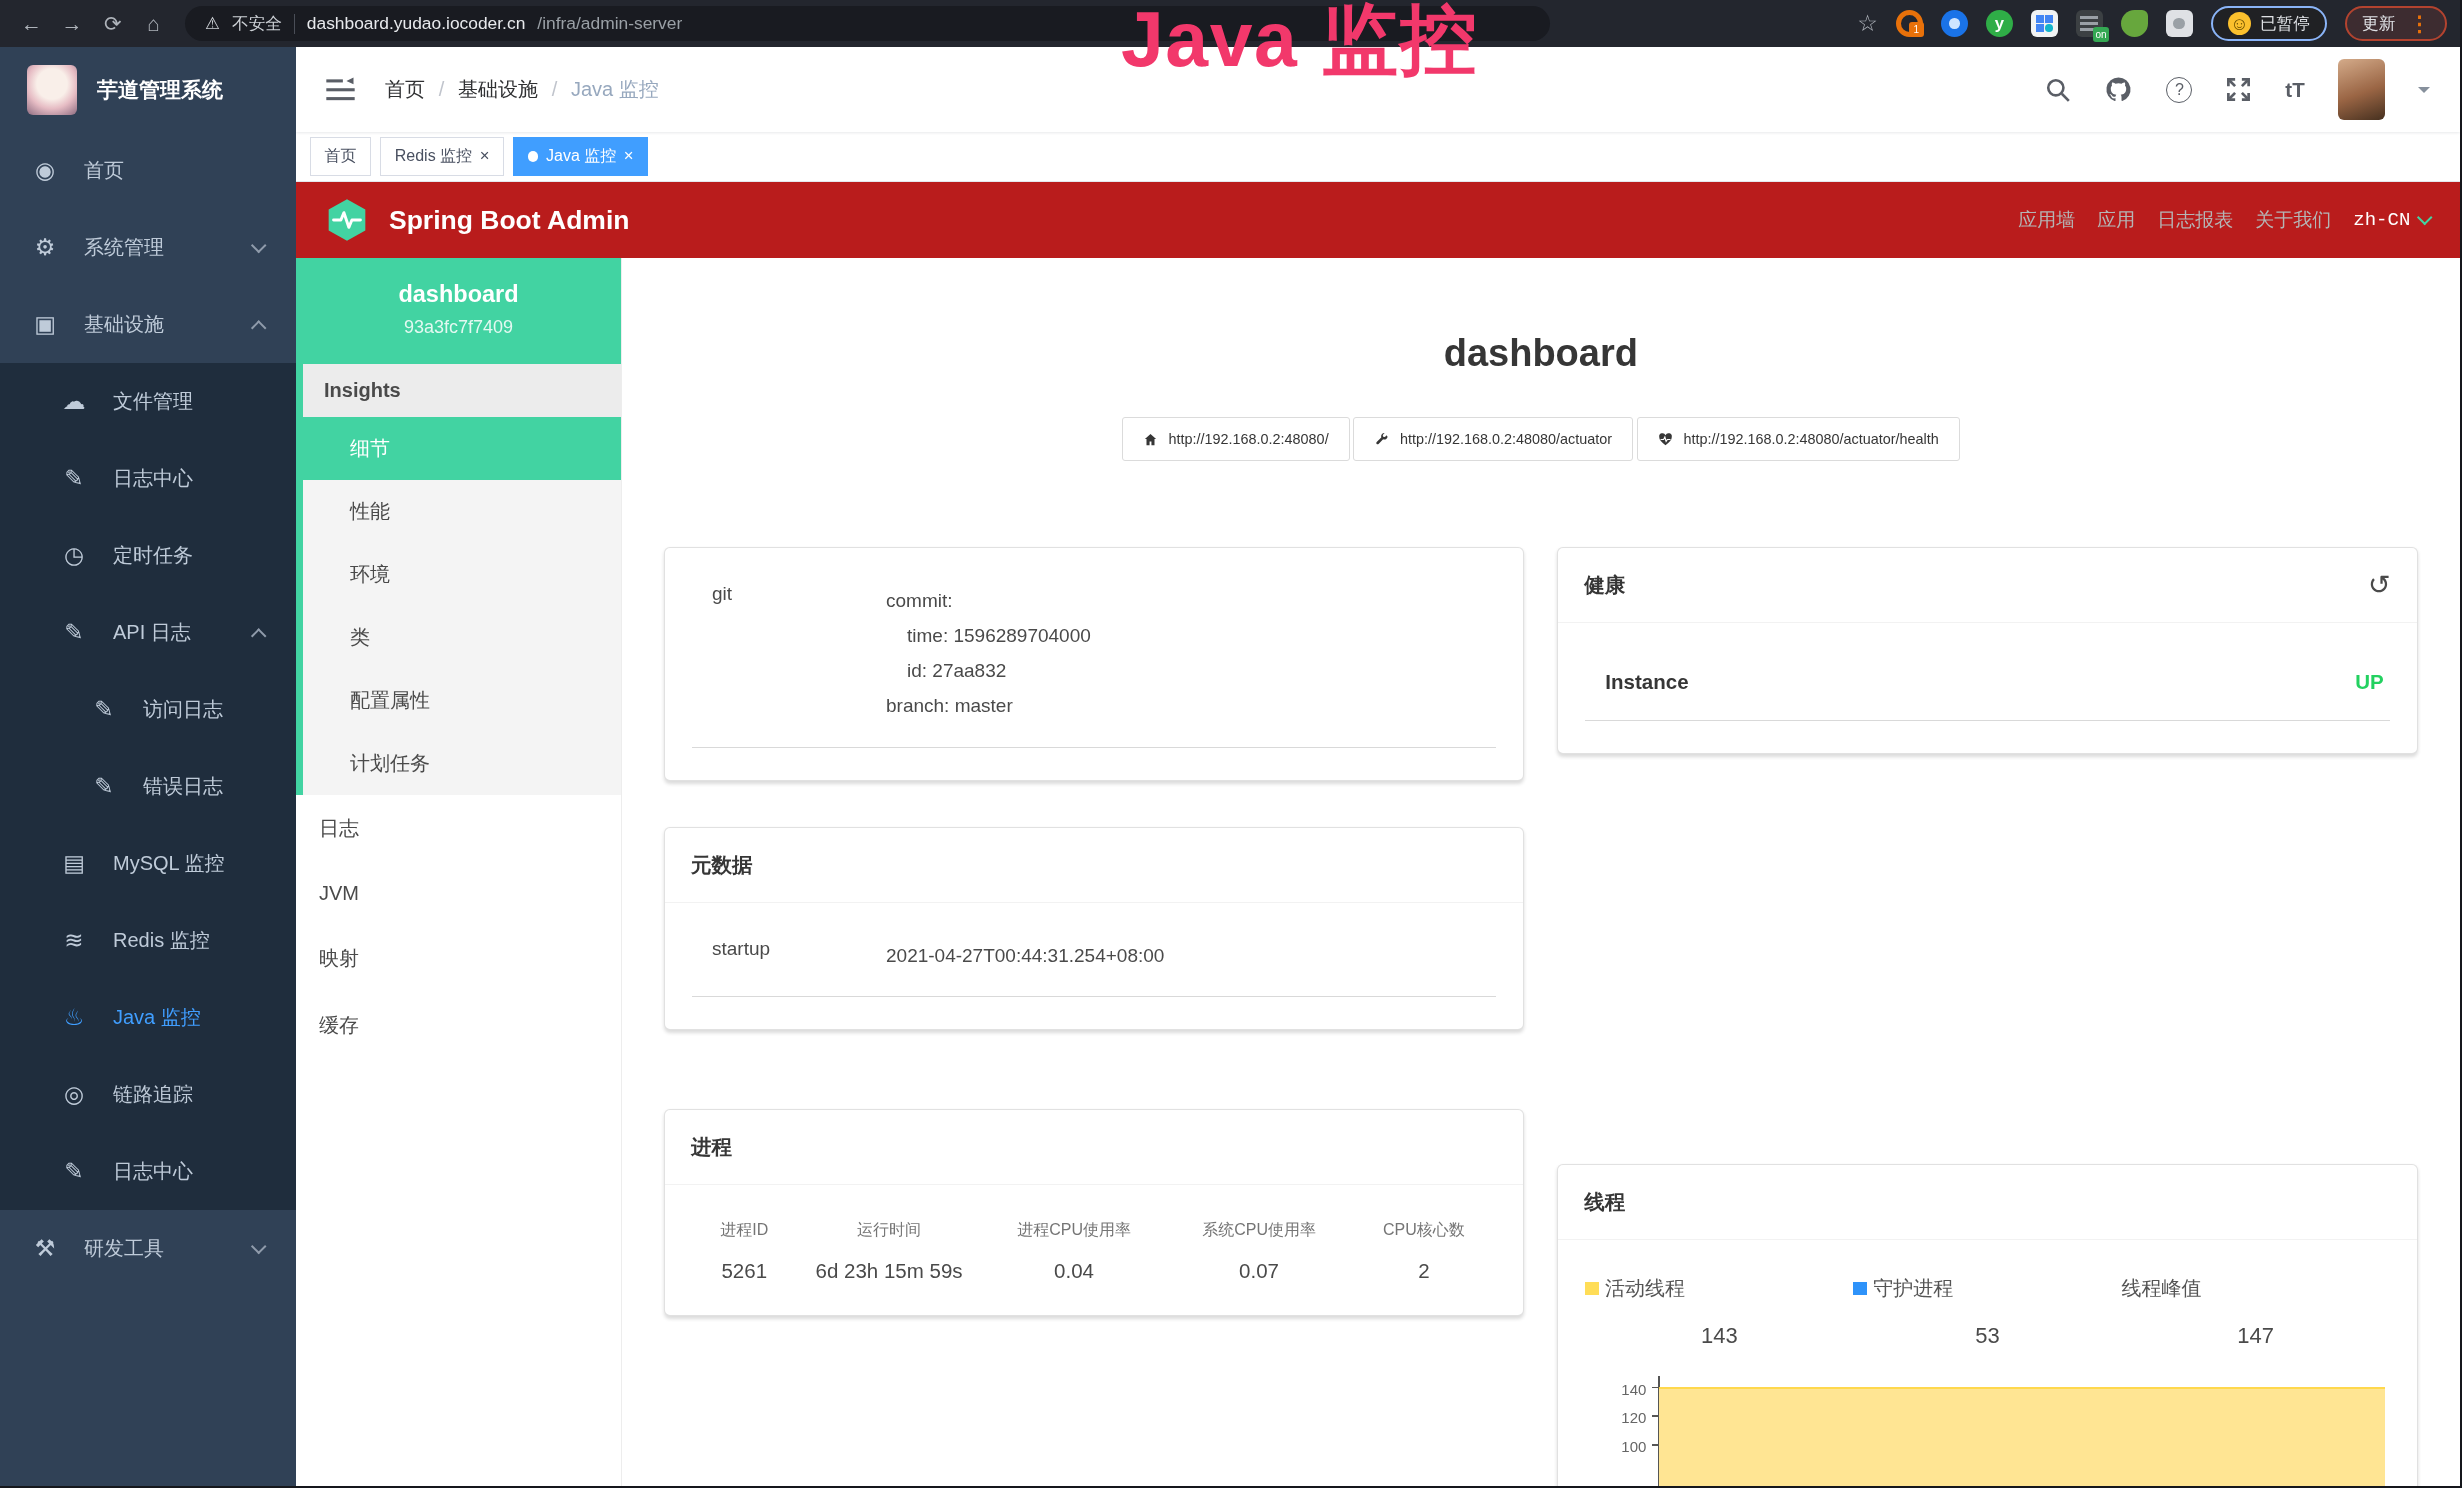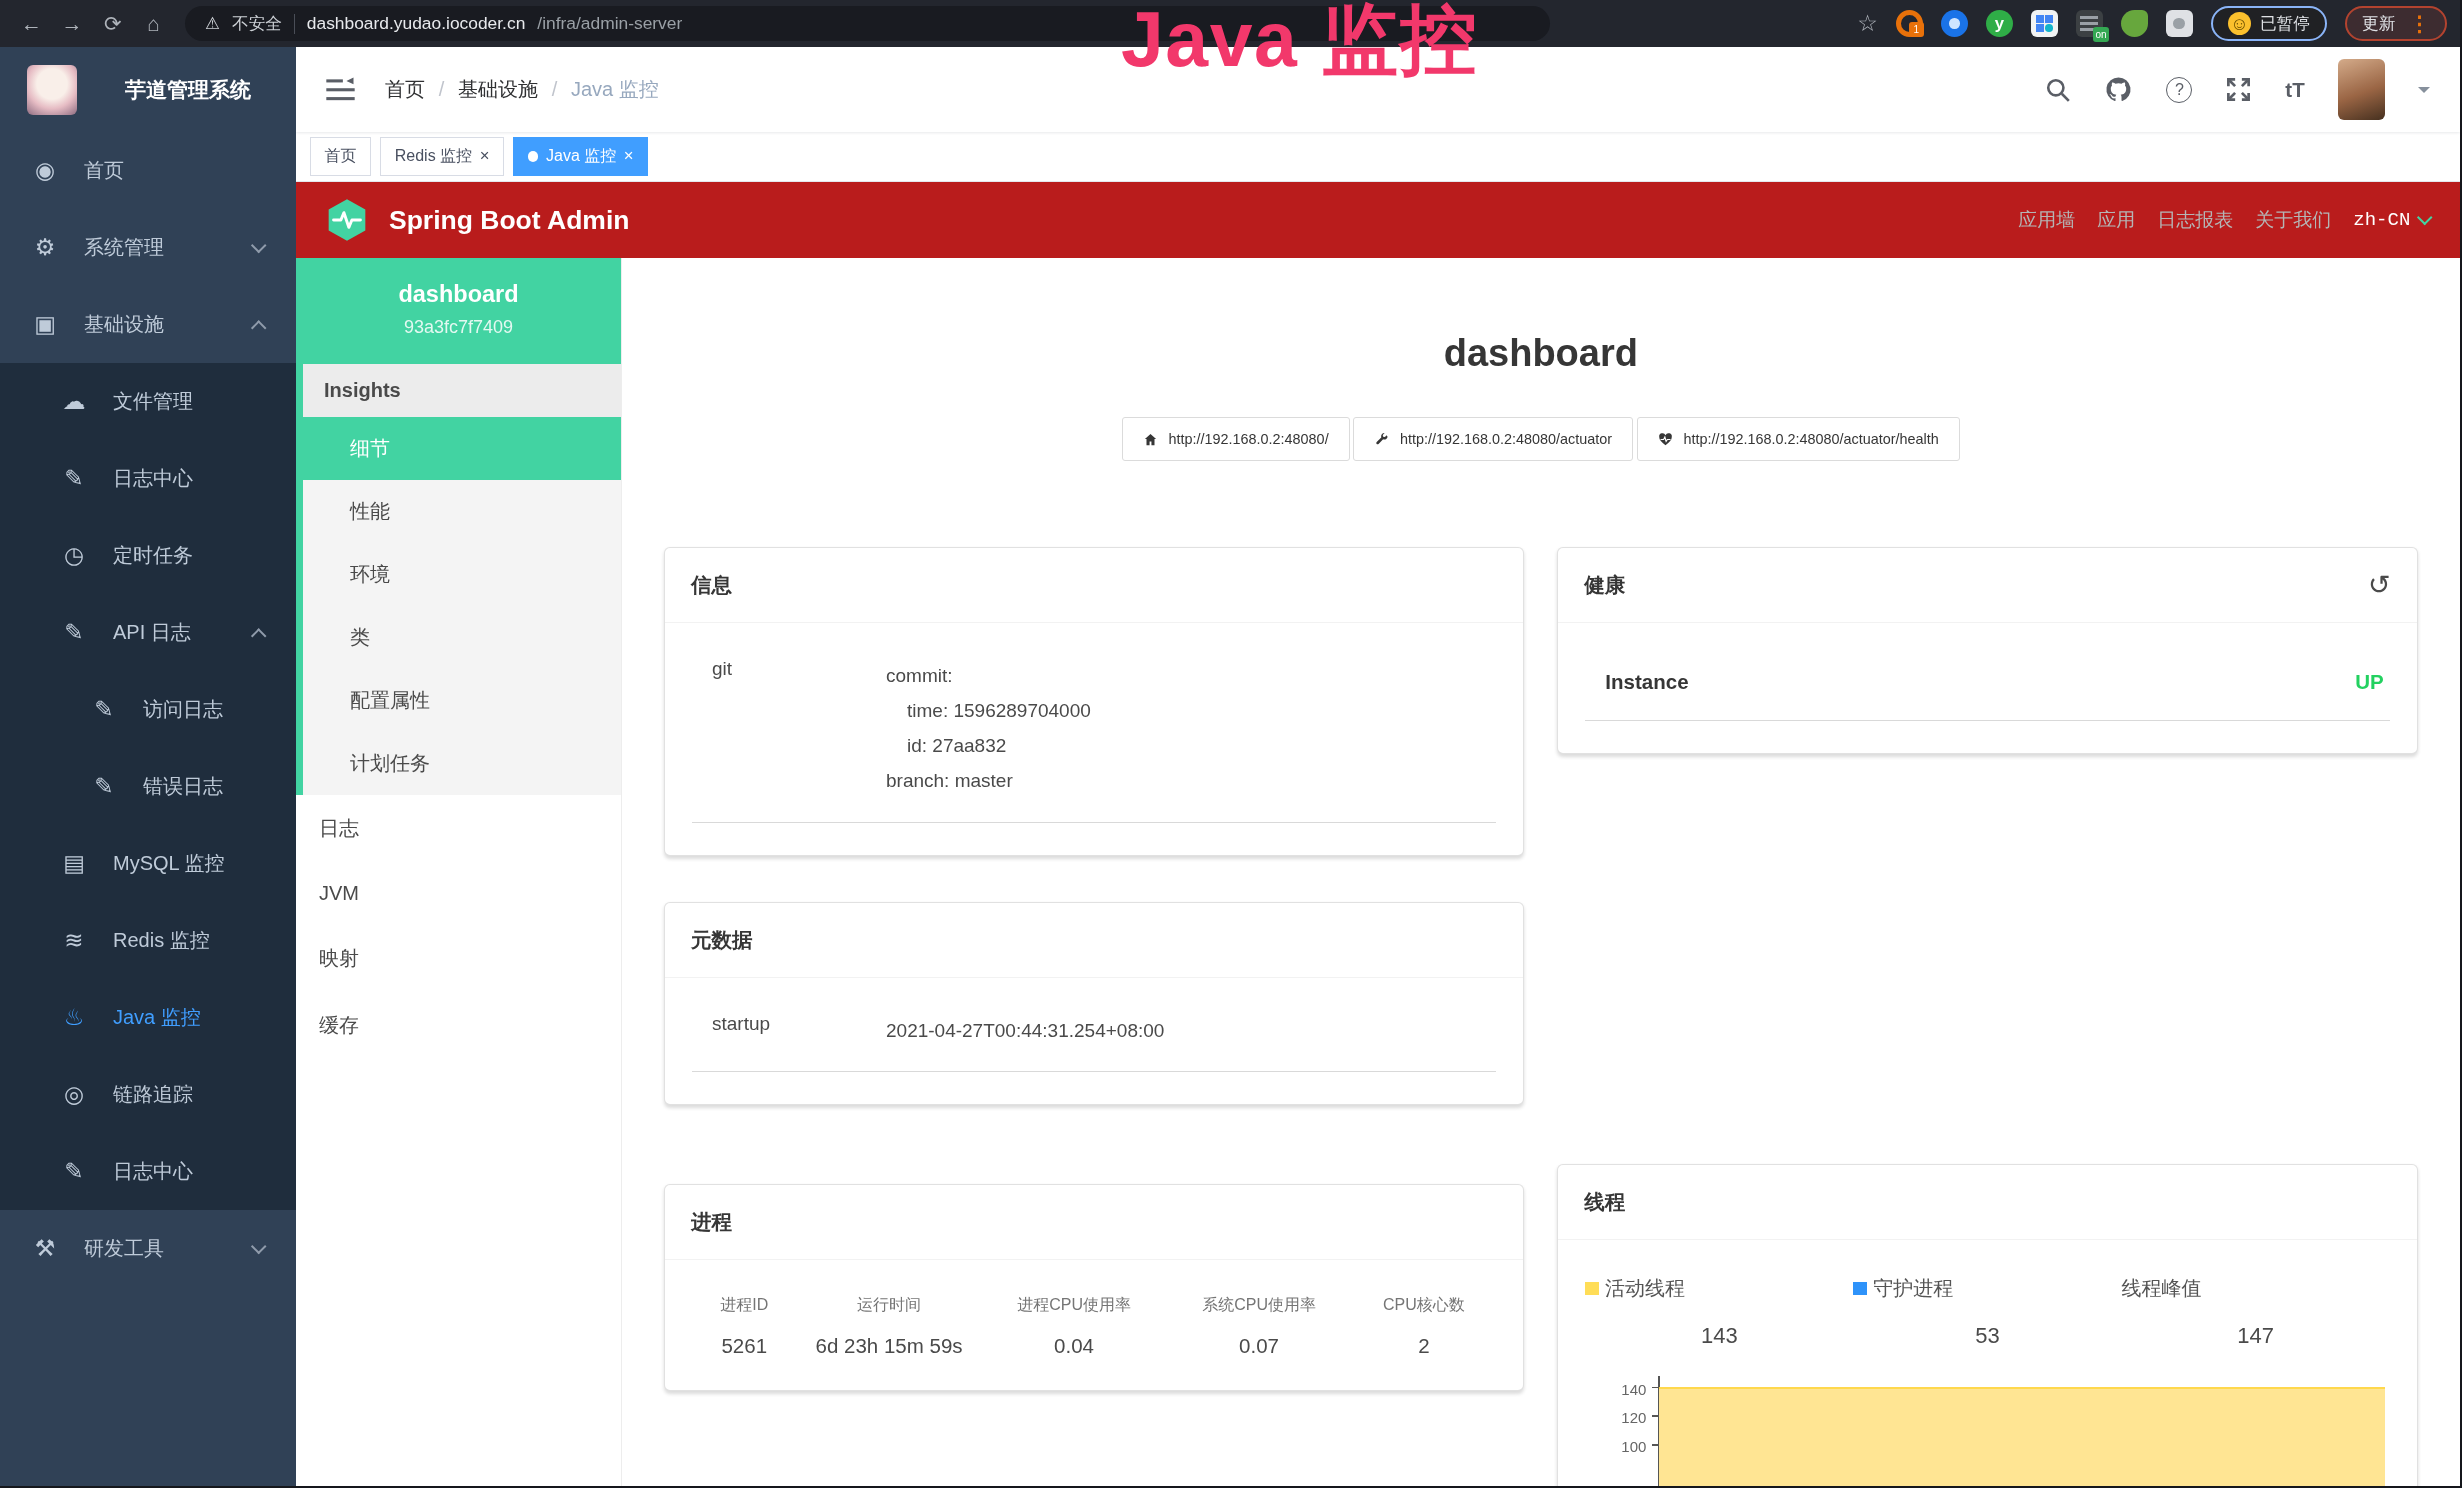--- a/index.html
+++ b/index.html
@@ -51,21 +51,21 @@
   
   .annotation { position:absolute; left:1121px; top:-10.6px; font-size:77px; font-weight:bold;
                 z-index:95; letter-spacing:1.5px; white-space:nowrap; }
 
   
   .v-sidebar { position:absolute; top:47px; left:0; bottom:3px; width:296px; background:#304156;
                color:#bfcbd9; overflow:hidden; z-index:10; }
   .logo-row { height:85px; display:flex; align-items:center; gap:20px; padding-left:27px; }
   .logo-img { width:50px; height:50px; border-radius:6px; flex:none;
               background:radial-gradient(circle at 50% 38%, #f9efe9 0 38%, #e6bcc4 62%, #8d6b80 100%); }
-  .logo-title { color:#fff; font-size:21px; font-weight:bold;margin-left:28px; }
+  .logo-title { color:#fff; font-size:21px; font-weight:bold; }
   .m-item { height:77px; display:flex; align-items:center; padding:0 32px 0 30px; gap:24px;
             font-size:20px; cursor:pointer; position:relative; }
   .m-item .mi { width:30px; text-align:center; font-size:23px; flex:none; }
   .chev { width:11.4px; height:11.4px; border-right:2.3px solid #8f9bab; border-bottom:2.3px solid #8f9bab;
           transform:rotate(45deg); margin-left:auto; margin-top:-4.6px; }
   .chev.up { transform:rotate(-135deg); margin-top:6px; }
   .submenu { background:#1f2d3d; }
   .submenu .m-item { padding-left:59px; }
   .submenu .m-item.nested { padding-left:89px; }
   .m-item.active { color:#409eff; }
@@ -412,23 +412,20 @@
                 <polyline points="4,12 9,12 11,8 13,15 15,12 20,12" fill="none" stroke="#fff" stroke-width="1.8"></polyline>
               </svg>
             <span>http://192.168.0.2:48080/actuator/health</span>
           </div>
         </div>
 
         <div class="cards">
 
           <div class="col">
             <div class="card" id="card-info">
-              <div class="card-h">
-                <span>信息</span>
-              </div>
               <div class="card-b">
                 <div class="kv">
                   <span class="k">git</span>
                   <span class="v">
                     <div>commit:</div>
                     <div class="ind">time: 1596289704000</div>
                     <div class="ind">id: 27aa832</div>
                     <div>branch: master</div>
                   </span>
                 </div>

